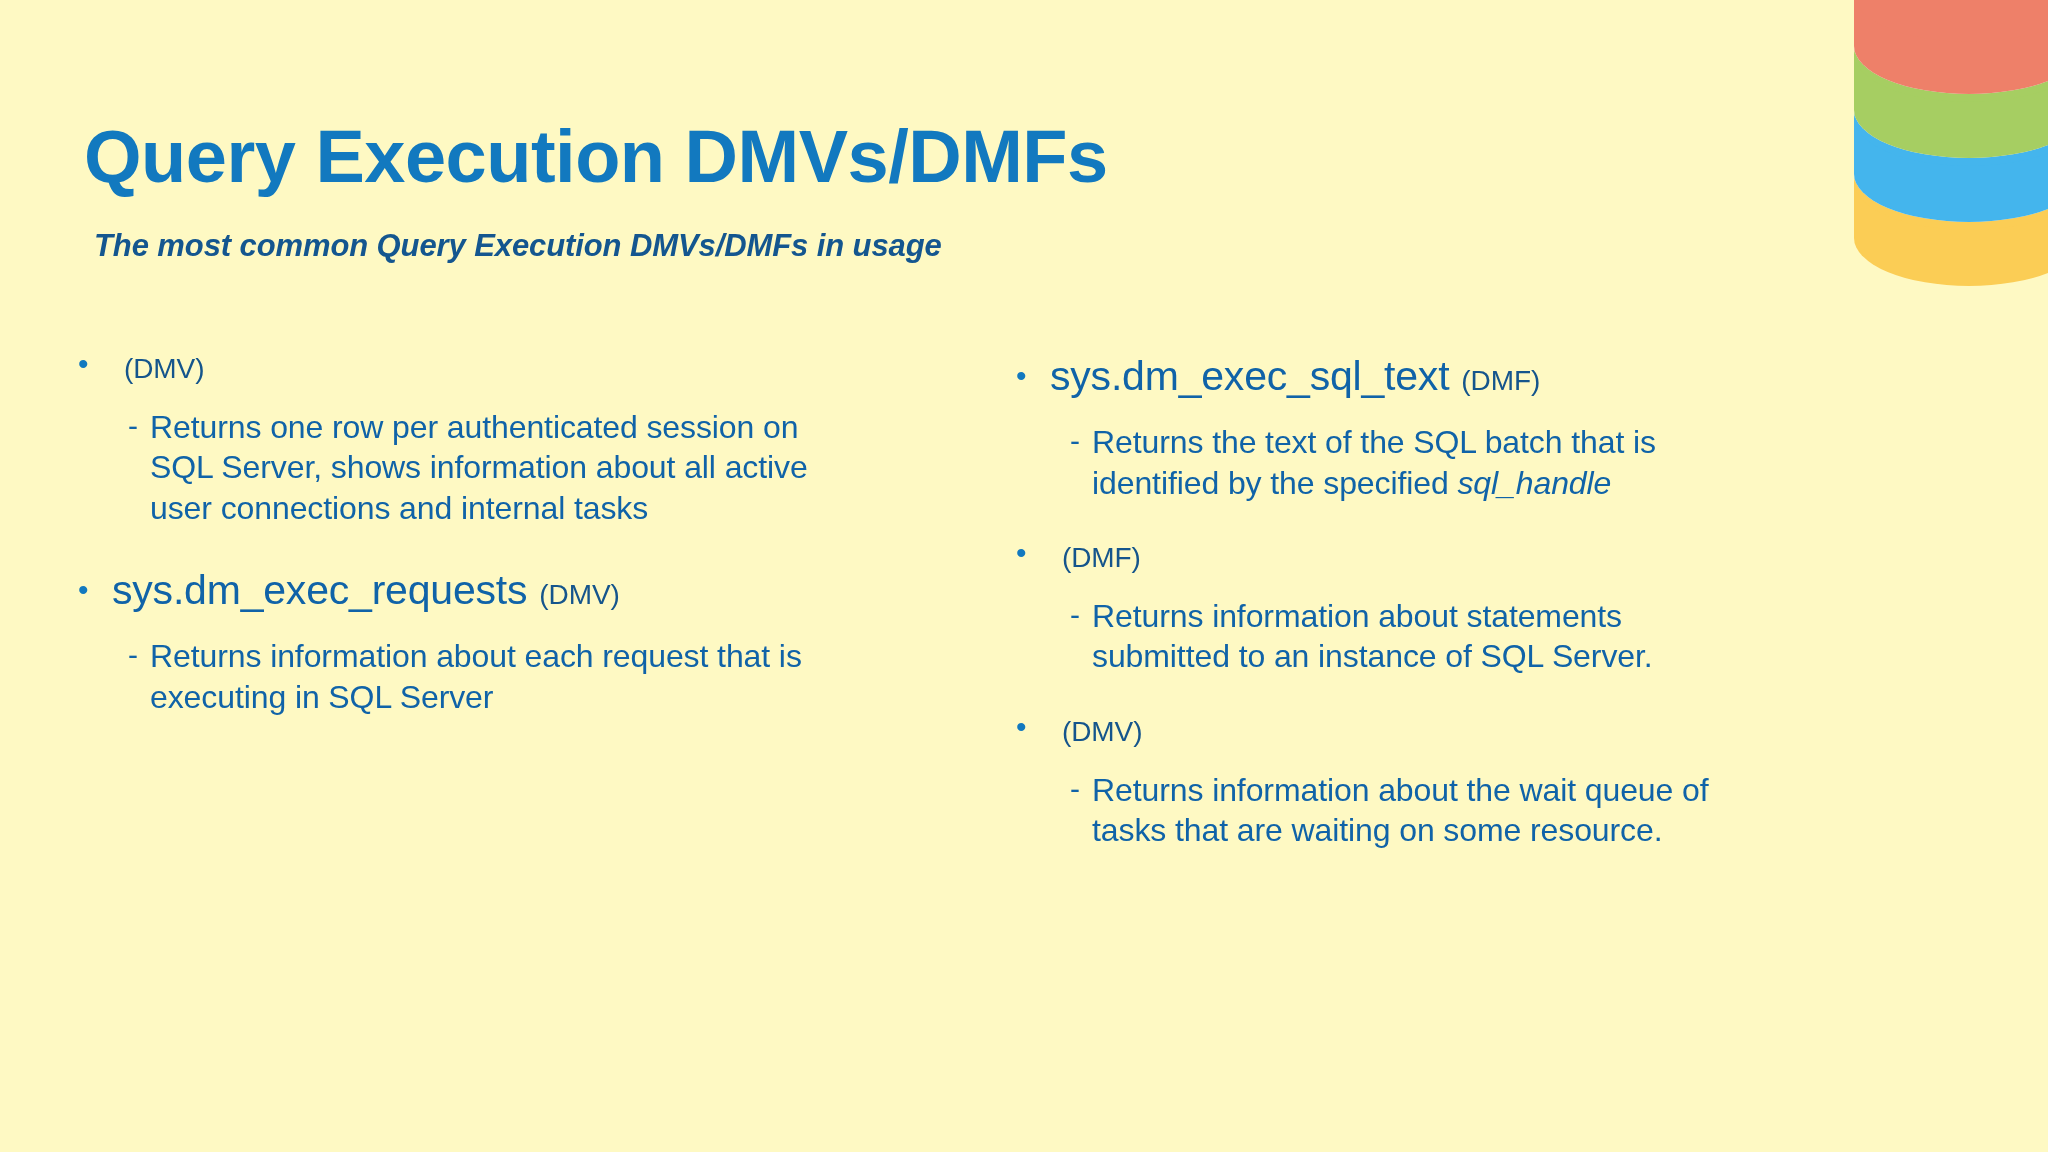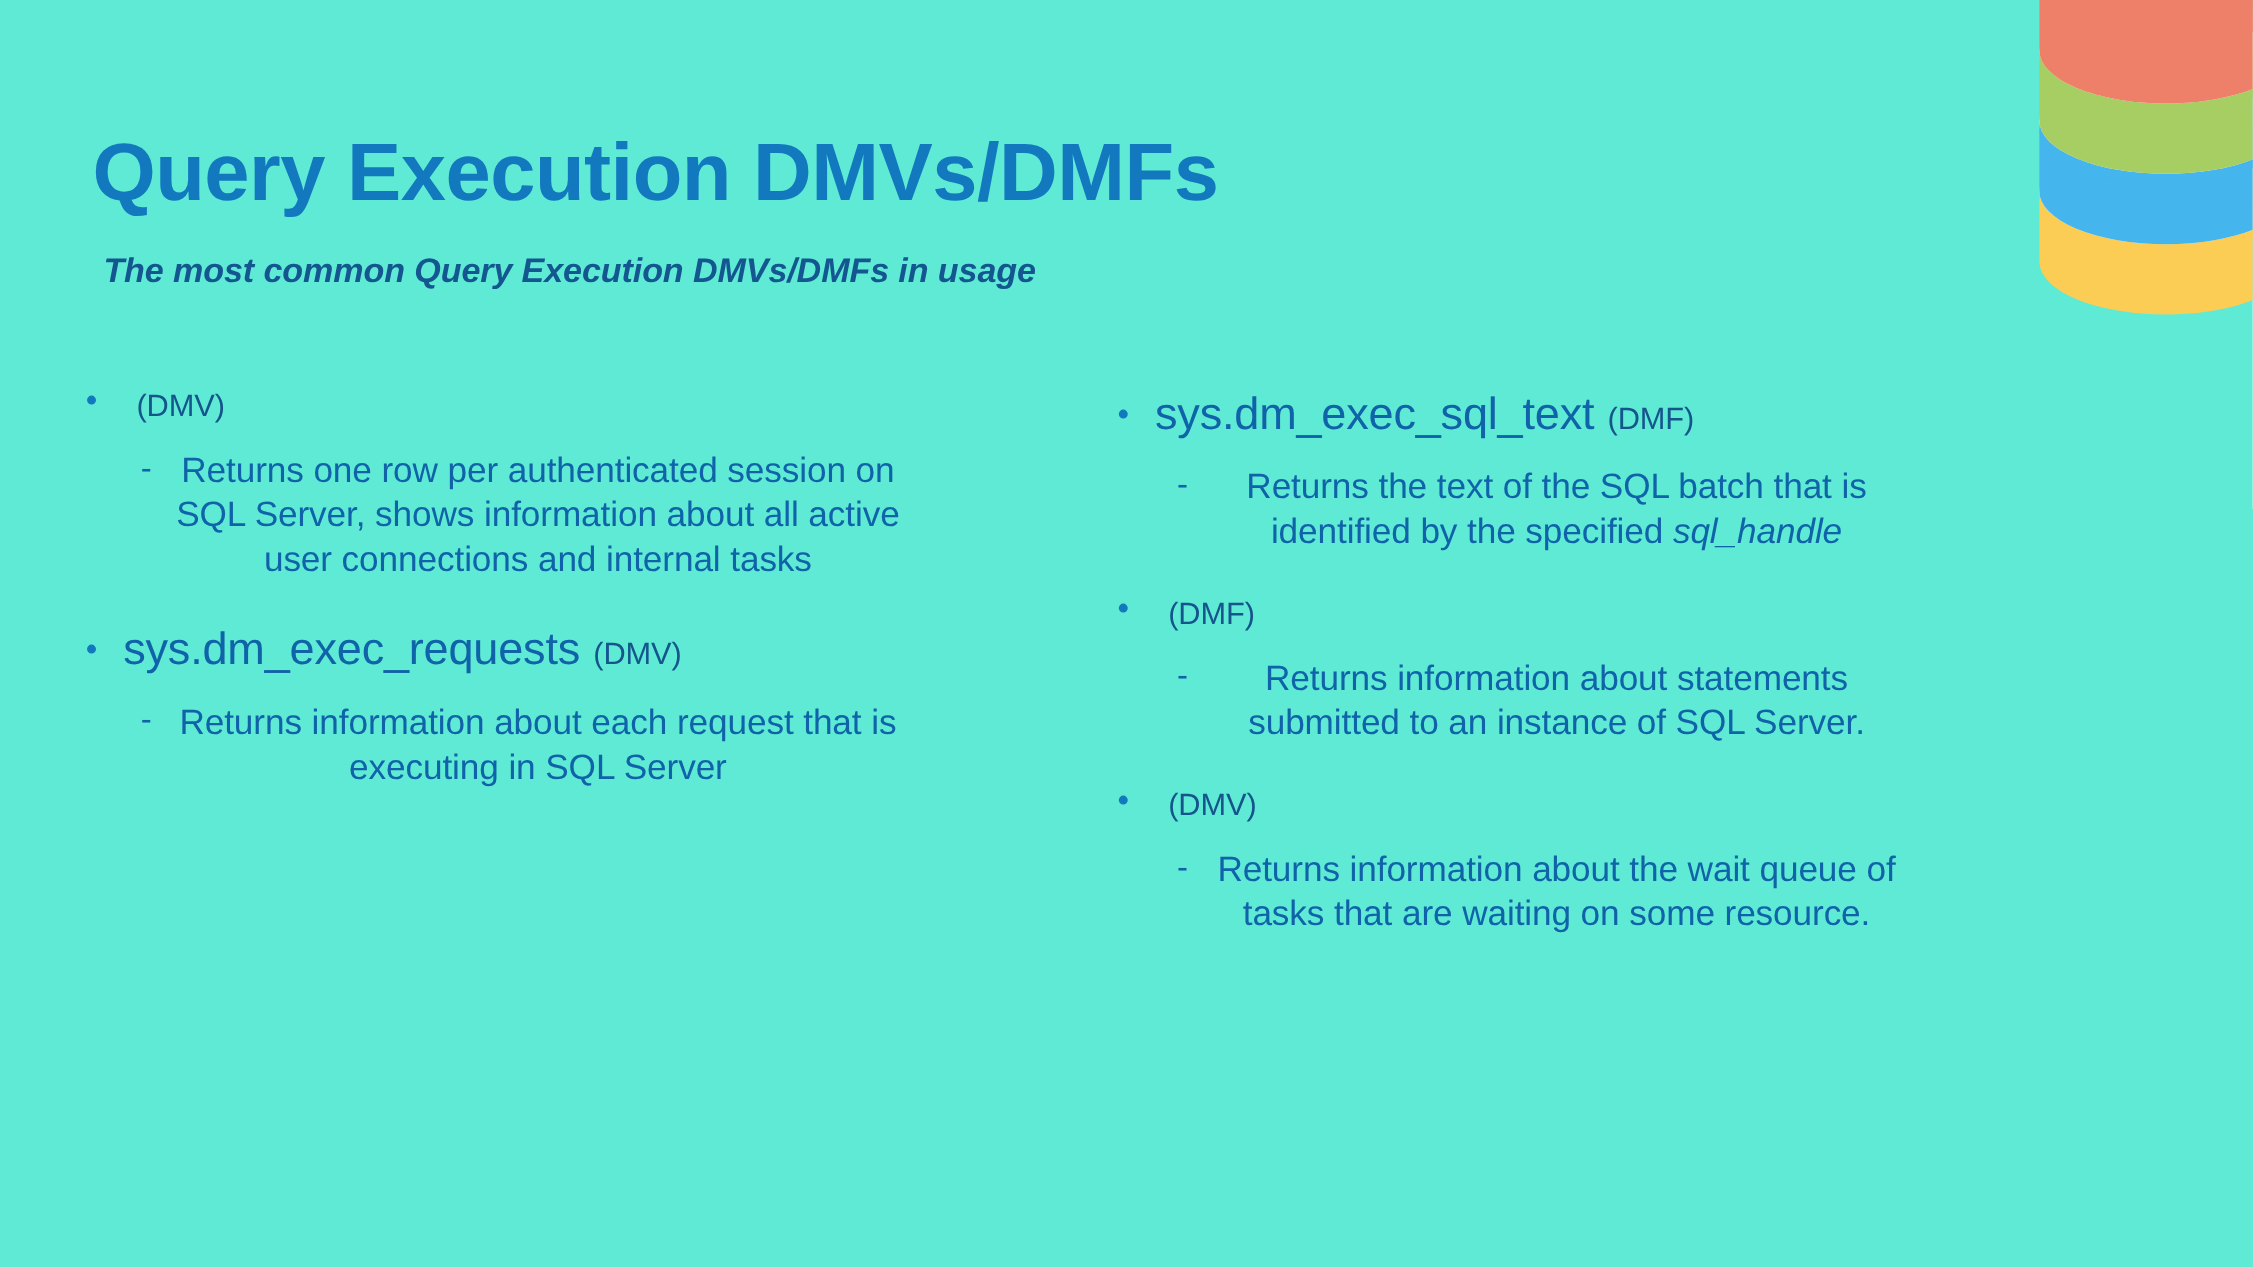--- a/index.html
+++ b/index.html
@@ -9,21 +9,21 @@
     background: #ffffff;
   }
   body {
     font-family: "Liberation Sans", sans-serif;
   }
 
   .slide {
     position: relative;
     width: 2048px;
     height: 1152px;
-    background: #5eead4;
+    background: #fef9c3;
     overflow: hidden;
     box-sizing: border-box;
   }
 
   
   .db-logo {
     position: absolute;
     top: -14px;
     right: -46px;
     width: 250px;
@@ -124,21 +124,20 @@
   }
   .l2 .dash {
     flex: 0 0 auto;
     width: 22px;
     font-size: 30px;
     line-height: 1.26;
     color: #1063a8;
   }
   .l2 .txt {
     flex: 1 1 auto;
-    text-align: center;
   }
   .l2 .txt em { font-style: italic; margin-top: 12px; }
 
   
   .sp-l1-to-l2  { height: 22px; }
   .sp-l2-to-l1  { height: 38px; }
 
   .col-left  .l2 { margin-left: 50px; max-width: 700px; }
   .col-right .l2 { margin-left: 54px; max-width: 668px; }
 </style>

